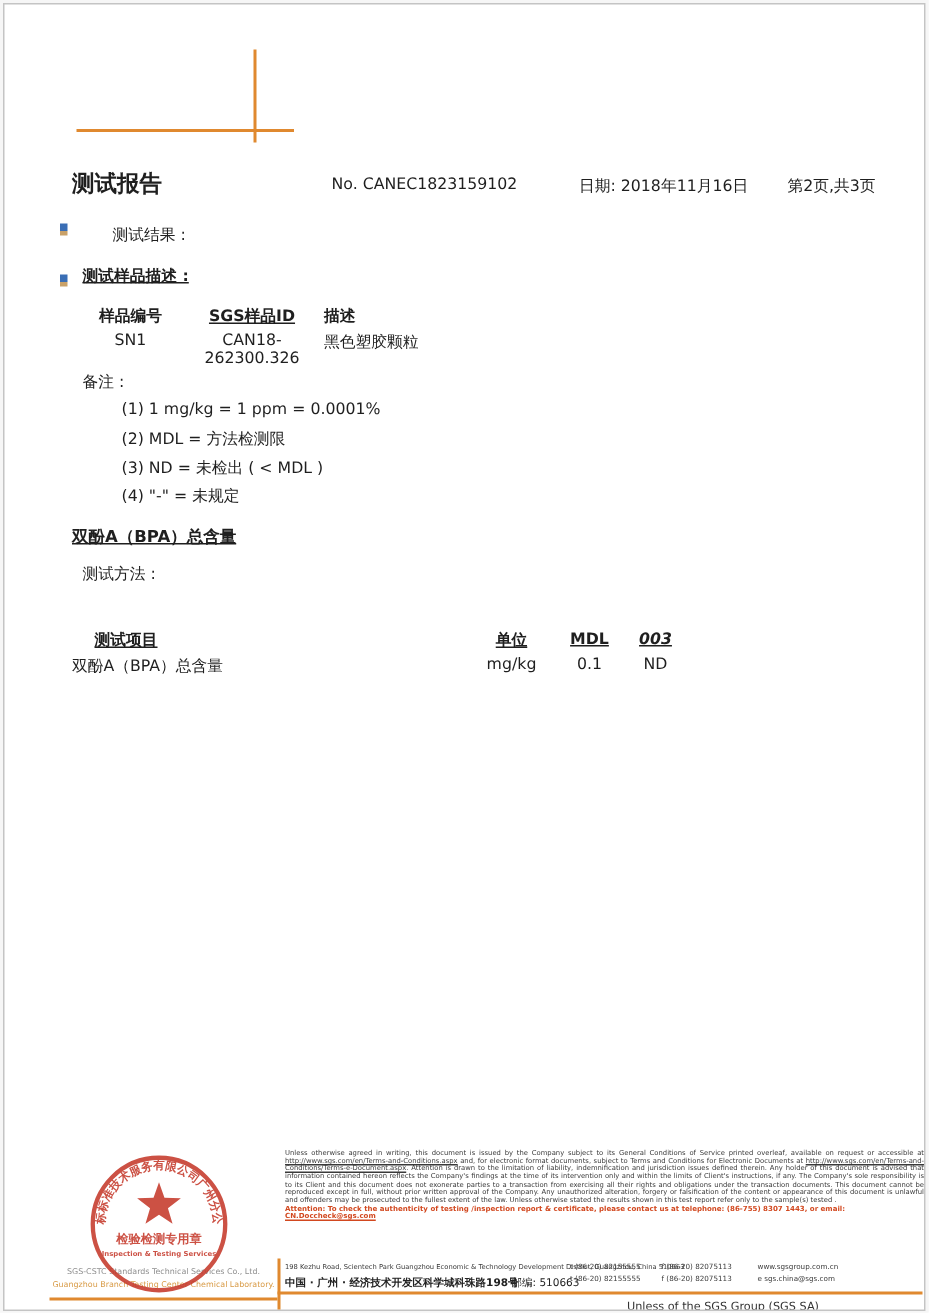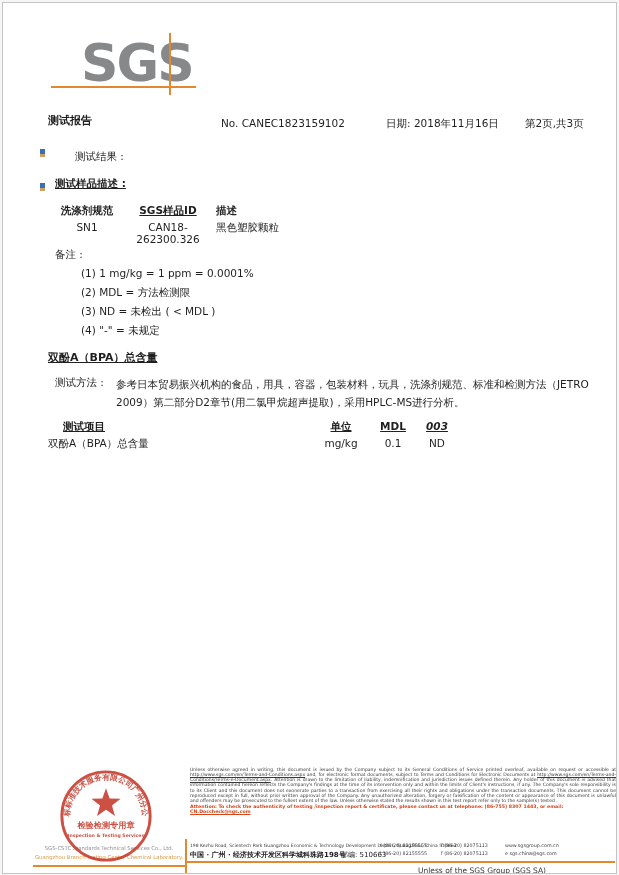--- a/index.html
+++ b/index.html
@@ -7,21 +7,21 @@
   #page {
     position:absolute; left:2px; top:2px; width:615px; height:872px;
     background:#ffffff; border:1px solid #c4c4c4; overflow:hidden;
     color:#1f1f1f;
   }
   .abs { position:absolute; }
   
   .logo-text { font-size:52px; font-weight:bold; color:#87888a; letter-spacing:-2px; line-height:1; font-family:"DejaVu Sans",sans-serif; }
   .orange-line { background:#e0892f; }
   
-  .doc-title { font-size:11px; font-weight:bold; }
+  .doc-title { font-size:15px; font-weight:bold; }
   .hdr-txt { font-size:10.5px; }
   
   .cn { font-size:10.5px; }
   .bold { font-weight:bold; }
   .ul { text-decoration:underline; }
   .it { font-style:italic; }
   .center { text-align:center; }
   
   .legal { font-size:4.55px; line-height:5.15px; text-align:justify; color:#3a3a3a; }
   .legal .lnk { text-decoration:underline; }
@@ -35,57 +35,55 @@
   .member { font-size:7.5px; color:#333; }
   .marker { width:5px; height:8px; }
   .marker .m-top { width:5px; height:5px; background:#3a6eb5; }
   .marker .m-bot { width:5px; height:3px; background:#c9a169; }
 </style>
 </head>
 <body>
 
 <div id="page">
 
-  <div class="abs logo-text" style="left:78px; top:34px;">SGS</div>
   <div class="abs orange-line" style="left:48px; top:83px; width:145px; height:2px;"></div>
   <div class="abs orange-line" style="left:166px; top:30px; width:2px; height:62px;"></div>
 
   <div class="abs doc-title" style="left:45px; top:110px;">测试报告</div>
   <div class="abs hdr-txt" style="left:218px; top:114px;">No. CANEC1823159102</div>
   <div class="abs hdr-txt" style="left:383px; top:114px;">日期: 2018年11月16日</div>
   <div class="abs hdr-txt" style="left:522px; top:114px;">第2页,共3页</div>
 
   <div class="abs marker" style="left:37px; top:146px;">
       <div class="m-top"></div>
       <div class="m-bot"></div>
     </div>
   <div class="abs marker" style="left:37px; top:180px;">
       <div class="m-top"></div>
       <div class="m-bot"></div>
     </div>
 
   <div class="abs cn" style="left:52px; top:147px;margin-left:20px;">测试结果 :</div>
 
   <div class="abs cn bold ul" style="left:52px; top:174px;">测试样品描述 :</div>
-  <div class="abs cn bold center" style="left:55px; top:201px; width:58px;">洗涤剂规范</div>
+  <div class="abs cn bold center" style="left:55px; top:201px; width:58px;">样品编号</div>
   <div class="abs cn bold center" style="left:115px; top:201px; width:100px;text-decoration:underline;">SGS样品ID</div>
   <div class="abs cn bold" style="left:213px; top:201px;">描述</div>
   <div class="abs cn center" style="left:55px; top:218px; width:58px;">SN1</div>
   <div class="abs cn center" style="left:115px; top:218px; width:100px;">CAN18-262300.326</div>
   <div class="abs cn" style="left:213px; top:218px;">黑色塑胶颗粒</div>
 
   <div class="abs cn" style="left:52px; top:245px;">备注 :</div>
   <div class="abs cn" style="left:78px; top:264px;text-align:center;">(1) 1 mg/kg = 1 ppm = 0.0001%</div>
   <div class="abs cn" style="left:78px; top:283px;">(2) MDL = 方法检测限</div>
   <div class="abs cn" style="left:78px; top:302px;">(3) ND = 未检出 ( &lt; MDL )</div>
   <div class="abs cn" style="left:78px; top:321px;">(4) "-" = 未规定</div>
 
   <div class="abs cn bold ul" style="left:45px; top:347px; font-size:11px;">双酚A（BPA）总含量</div>
   <div class="abs cn" style="left:52px; top:373px;">测试方法 :</div>
-  <div class="abs cn" style="left:113px; top:372px; width:487px; line-height:18px;">参考日本贸易振兴机构的食品，用具，容器，包装材料，玩具，洗涤剂规范、标准和检测方法（JETRO 2009）第二部分D2章节(用二氯甲烷超声提取)，采用HPLC-MS进行分析。</div>
 
   <div class="abs cn bold ul" style="left:60px; top:417px;">测试项目</div>
   <div class="abs cn bold ul center" style="left:313px; top:417px; width:50px;">单位</div>
   <div class="abs cn bold ul center" style="left:368px; top:417px; width:44px;">MDL</div>
   <div class="abs cn bold ul it center" style="left:412px; top:417px; width:44px;">003</div>
   <div class="abs cn" style="left:45px; top:434px;">双酚A（BPA）总含量</div>
   <div class="abs cn center" style="left:313px; top:434px; width:50px;">mg/kg</div>
   <div class="abs cn center" style="left:368px; top:434px; width:44px;">0.1</div>
   <div class="abs cn center" style="left:412px; top:434px; width:44px;">ND</div>
 

